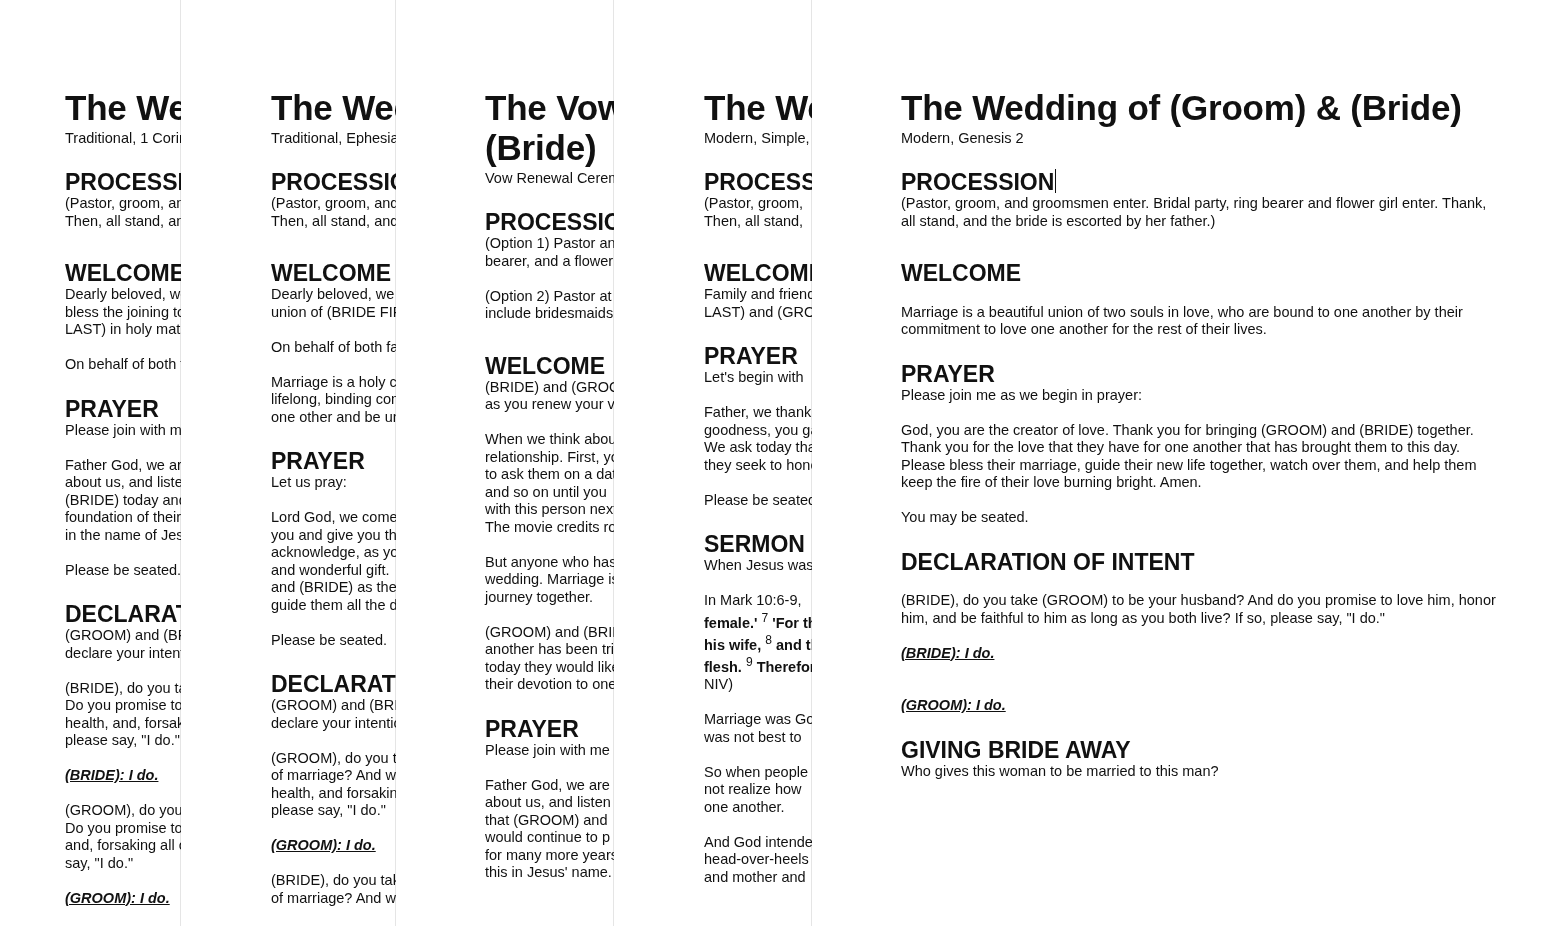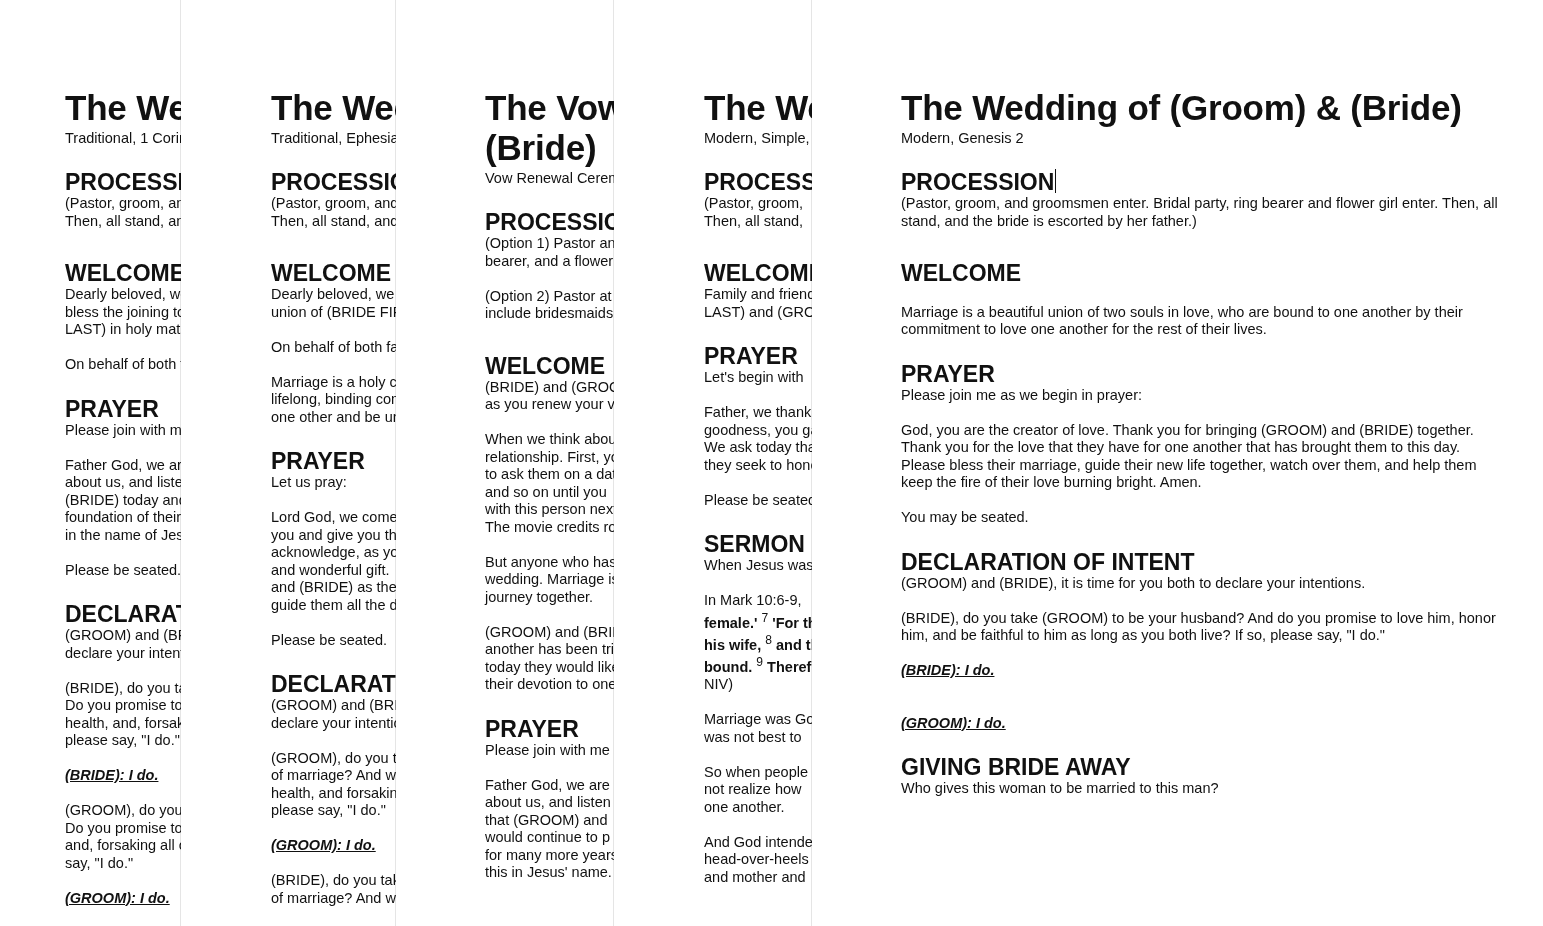--- a/index.html
+++ b/index.html
@@ -273,21 +273,21 @@
         <b>female.'</b>
         <sup>7</sup>
         <b>'For this</b>
       </p>
       <p class="para">
         <b>his wife,</b>
         <sup>8</sup>
         <b>and the</b>
       </p>
       <p class="para">
-        <b>bound.</b>
+        <b>flesh.</b>
         <sup>9</sup>
         <b>Therefore</b>
       </p>
       <p class="para">NIV)</p>
       <div class="gap-s"></div>
       <p class="para">Marriage was God's</p>
       <p class="para">was not best to</p>
       <div class="gap-s"></div>
       <p class="para">So when people</p>
       <p class="para">not realize how</p>
@@ -298,35 +298,34 @@
       <p class="para">and mother and</p>
     </div>
   </div>
 
   <div class="page overlap" id="page-5">
     <div class="content wrap">
       <h1 class="doc-title" style="white-space:nowrap;">The Wedding of (Groom) &amp; (Bride)</h1>
       <p class="doc-subtitle">Modern, Genesis 2</p>
       <div class="gap-m"></div>
       <h2 class="section-heading"><span>PROCESSION</span><span class="caret"></span></h2>
-      <p class="para">(Pastor, groom, and groomsmen enter. Bridal party, ring bearer and flower girl enter. Then, all stand, and the bride is escorted by her father.)</p>
+      <p class="para">(Pastor, groom, and groomsmen enter. Bridal party, ring bearer and flower girl enter. Thank, all stand, and the bride is escorted by her father.)</p>
       <div class="gap-l"></div>
       <h2 class="section-heading">WELCOME</h2>
       <div class="gap-s"></div>
       <p class="para">Marriage is a beautiful union of two souls in love, who are bound to one another by their commitment to love one another for the rest of their lives.</p>
       <div class="gap-m"></div>
       <h2 class="section-heading">PRAYER</h2>
       <p class="para">Please join me as we begin in prayer:</p>
       <div class="gap-s"></div>
       <p class="para">God, you are the creator of love. Thank you for bringing (GROOM) and (BRIDE) together. Thank you for the love that they have for one another that has brought them to this day. Please bless their marriage, guide their new life together, watch over them, and help them keep the fire of their love burning bright. Amen.</p>
       <div class="gap-s"></div>
       <p class="para">You may be seated.</p>
       <div class="gap-m"></div>
       <h2 class="section-heading">DECLARATION OF INTENT</h2>
-      <p class="para">(GROOM) and (BRIDE), it is time for you both to declare your intentions.</p>
       <div class="gap-s"></div>
       <p class="para">(BRIDE), do you take (GROOM) to be your husband? And do you promise to love him, honor him, and be faithful to him as long as you both live? If so, please say, "I do."</p>
       <div class="gap-s"></div>
       <p class="para response">(BRIDE):  I do.</p>
       <div class="gap-s"></div>
       <div class="gap-s"></div>
       <p class="para response">(GROOM): I do.</p>
       <div class="gap-m"></div>
       <h2 class="section-heading">GIVING BRIDE AWAY</h2>
       <p class="para">Who gives this woman to be married to this man?</p>

